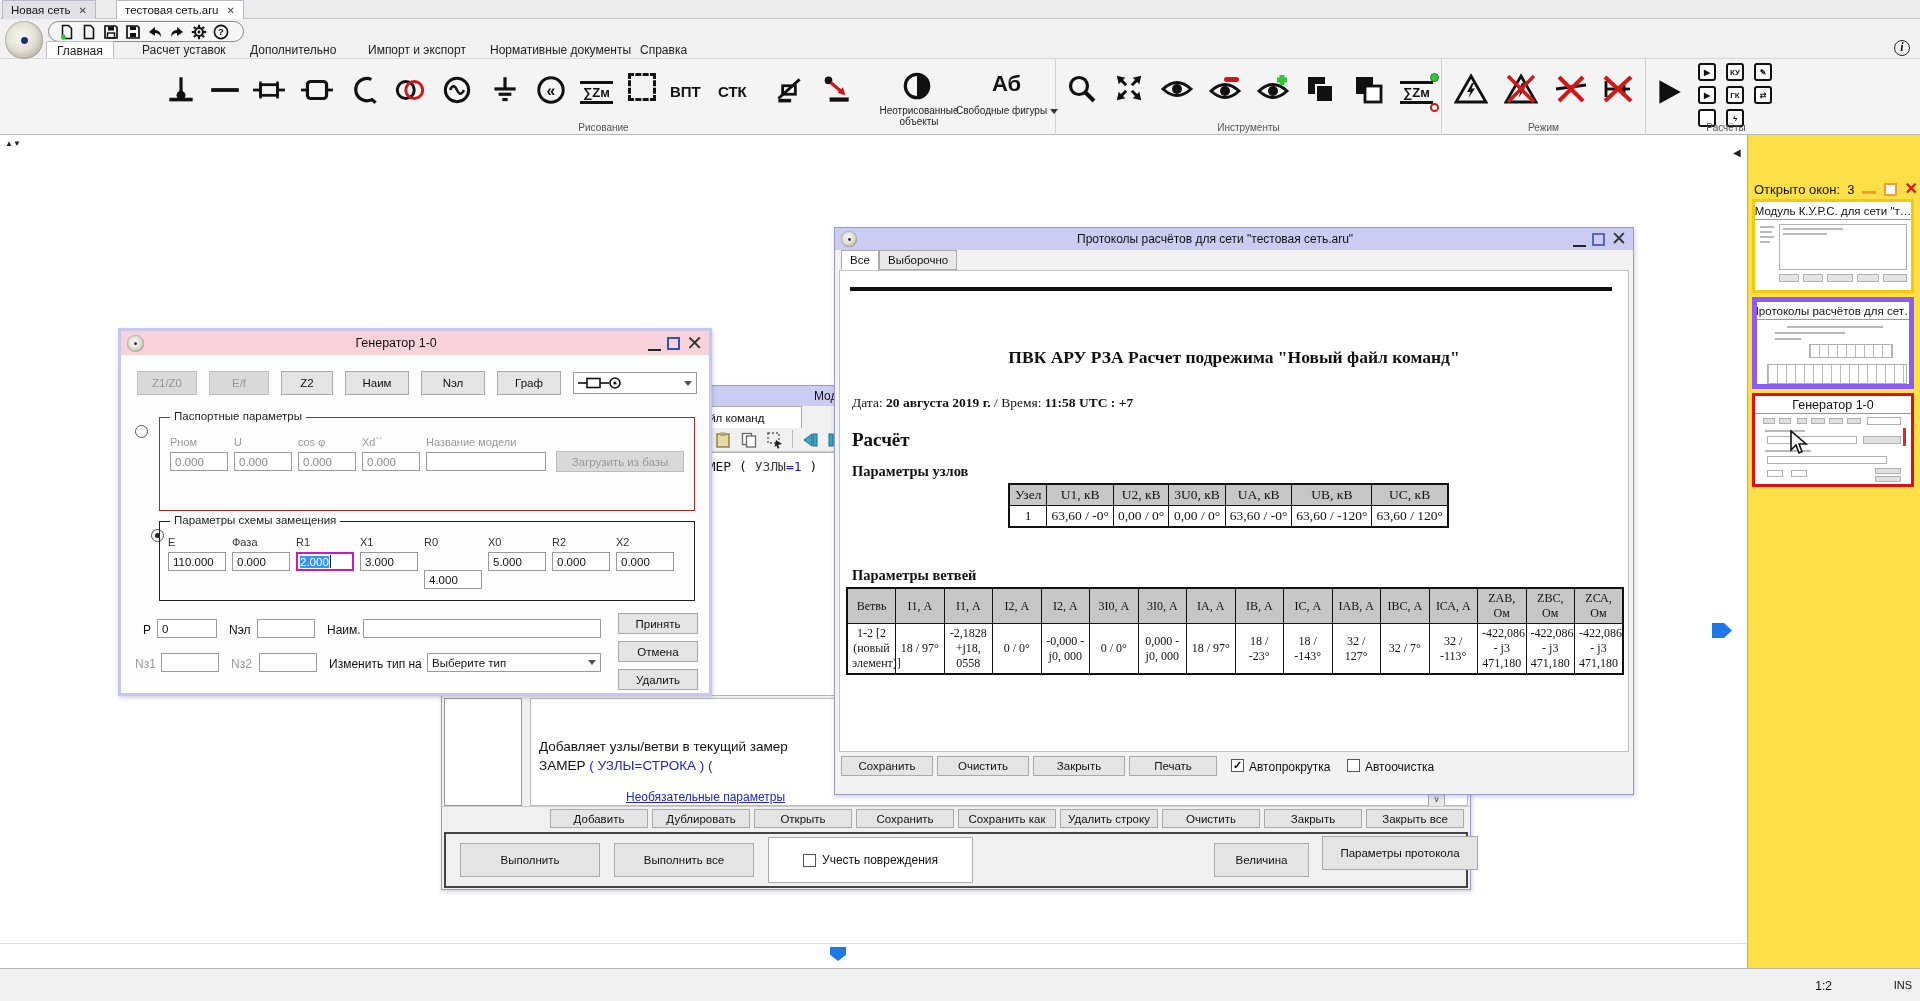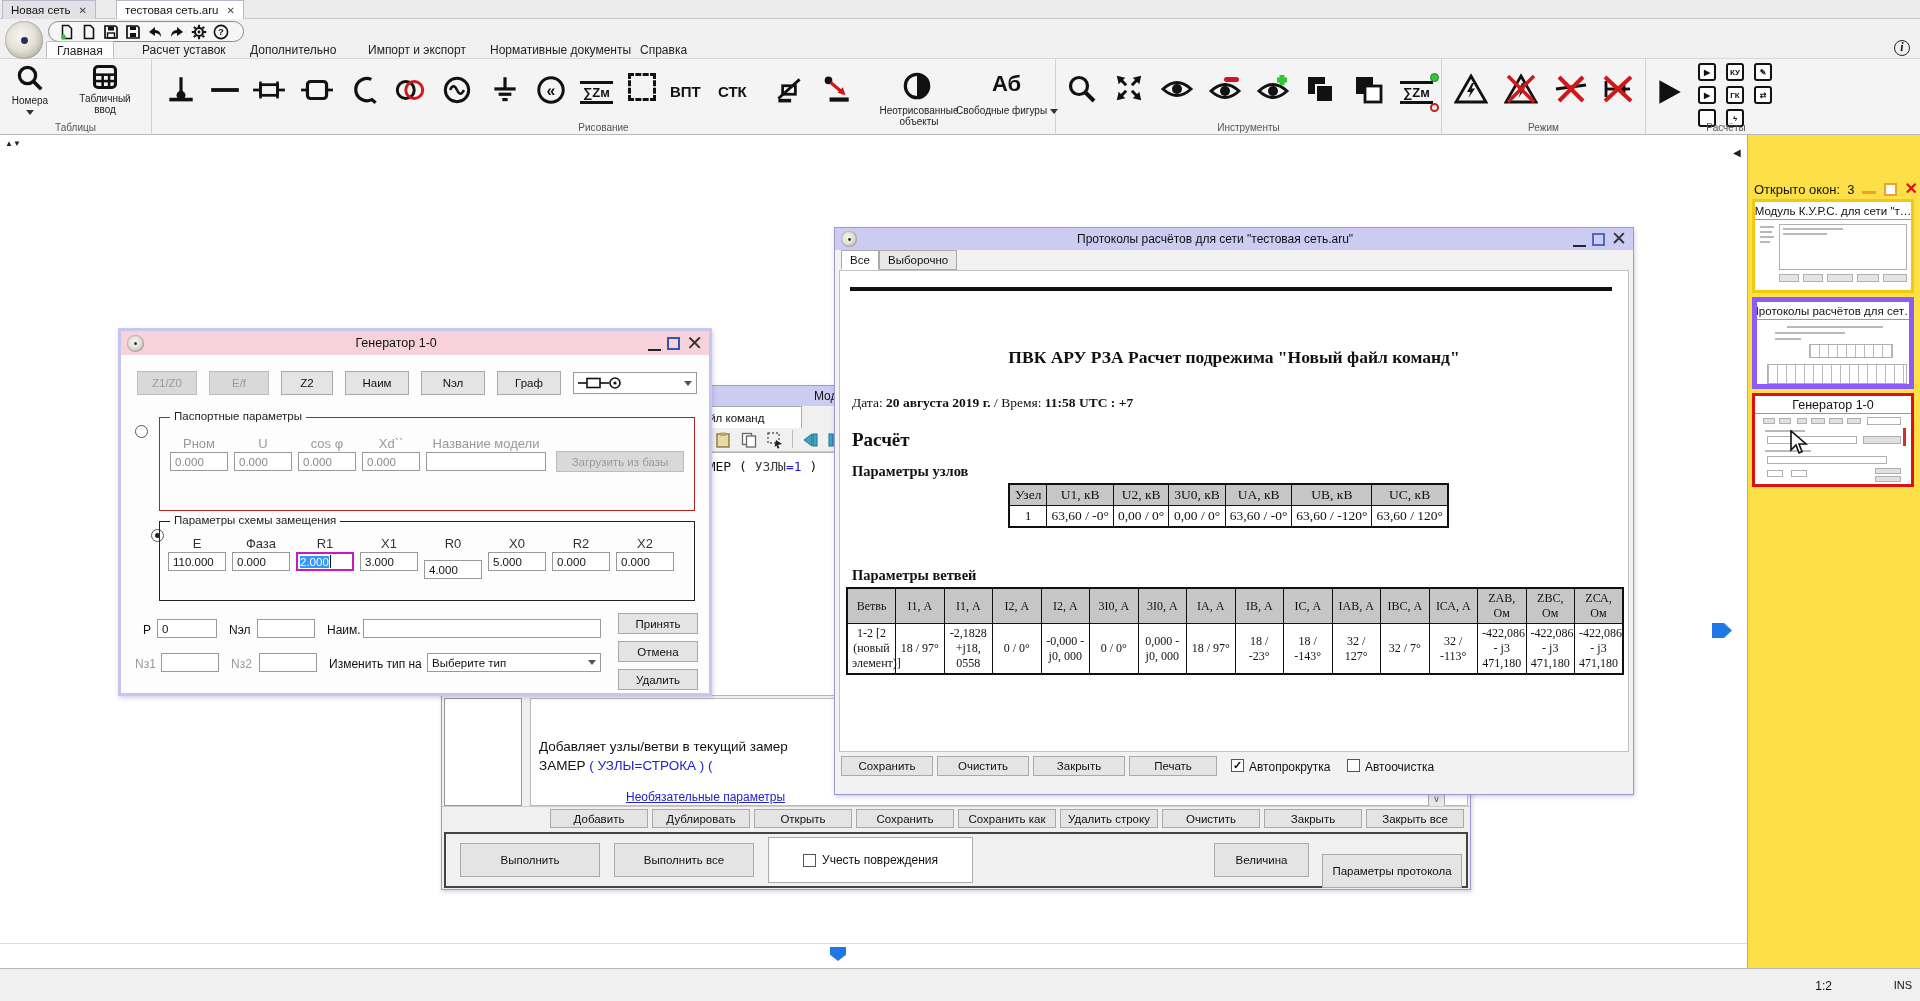--- a/index.html
+++ b/index.html
@@ -57,21 +57,21 @@
   .win{position:absolute;background:#f0f0f0;border:1px solid #9a9ad0;box-shadow:1px 2px 4px rgba(80,80,140,.25)}
   .tbar{position:absolute;left:0;top:0;right:0;height:22px;background:#ccccf2;display:flex;align-items:center;padding:0 6px;gap:6px}
   .tbar .ttl{flex:1;text-align:center;font-size:12px;color:#111;white-space:nowrap;overflow:hidden}
   .wmin{width:13px;height:12px;border-bottom:2px solid #223;margin-bottom:-4px}
   .wmax{width:13px;height:13px;border:2px solid #334}
   .wclose{font-size:16px;line-height:14px;color:#333;font-weight:400}
   .btn{background:#e4e4e4;border:1px solid #a9a9a9;font-size:11.5px;color:#111;text-align:center;
     display:flex;align-items:center;justify-content:center;font-family:"Liberation Sans",sans-serif}
   .btn.dis{color:#9a9a9a;background:#d9d9d9;border-color:#bdbdbd}
   .tbox{background:#fff;border:1px solid #9a9a9a;font-size:11.5px;padding:1px 4px;height:19px;display:flex;align-items:center}
-  .glab{position:absolute;top:0;width:100%;text-align:center;color:#999;font-size:13px}
+  .glab{position:absolute;top:0;width:100%;color:#999;font-size:11px}
   .glab.dark{color:#333}
   .radio{width:13px;height:13px;border:1px solid #555;border-radius:50%;background:#fff;display:inline-block;position:relative}
   .radio.on:after{content:"";position:absolute;left:3px;top:3px;width:5px;height:5px;border-radius:50%;background:#222}
   .cb{width:13px;height:13px;border:1px solid #555;background:#fff;display:inline-block;font-size:11px;line-height:11px;text-align:center;font-weight:bold}
   .fset{position:absolute;border:1px solid #222;background:transparent}
   .fset .legend{position:absolute;top:-8px;left:10px;background:#fdfdfd;padding:0 4px;font-size:11.5px;color:#222}
   .ddarrow{margin-left:auto;width:0;height:0;border-left:4px solid transparent;border-right:4px solid transparent;border-top:5px solid #555}
 
   
   .gen{left:118px;top:193px;width:594px;height:368px;border:3px solid #c6c6ee;background:#fdfdfd;z-index:30}
@@ -193,41 +193,20 @@
     <span class="mitem" style="left:132px">Расчет уставок</span>
     <span class="mitem" style="left:240px">Дополнительно</span>
     <span class="mitem" style="left:358px">Импорт и экспорт</span>
     <span class="mitem" style="left:480px">Нормативные документы</span>
     <span class="mitem" style="left:630px">Справка</span>
     <span class="infoic">i</span>
   </div>
 
   <div class="ribbon">
 
-    <div class="rgroup" style="left:0;width:152px">
-      <div class="bigbtn" style="left:2px">
-        <svg viewBox="0 0 24 24" width="30" height="30">
-            <circle cx="10" cy="10" r="6.5" fill="none" stroke="#111" stroke-width="2.6"></circle>
-            <line x1="15" y1="15" x2="21" y2="21" stroke="#111" stroke-width="3"></line>
-          </svg>
-        <div>Номера</div>
-        <span class="chev"></span>
-      </div>
-      <div class="bigbtn" style="left:68px;width:74px">
-        <svg viewBox="0 0 24 24" width="28" height="28">
-            <rect x="3" y="3" width="18" height="18" rx="3" fill="none" stroke="#111" stroke-width="2.6"></rect>
-            <line x1="3" y1="10" x2="21" y2="10" stroke="#111" stroke-width="2.2"></line>
-            <line x1="10" y1="10" x2="10" y2="21" stroke="#111" stroke-width="2.2"></line>
-            <line x1="15.5" y1="10" x2="15.5" y2="21" stroke="#111" stroke-width="2.2"></line>
-            <line x1="3" y1="15.5" x2="21" y2="15.5" stroke="#111" stroke-width="2.2"></line>
-          </svg>
-        <div style="line-height:11px">Табличный ввод</div>
-      </div>
-      <div class="gcap">Таблицы</div>
-    </div>
 
     <div class="rgroup" style="left:152px;width:904px">
       <span class="ric" style="left:12px">
           <svg viewBox="0 0 32 32" width="34" height="34">
             <line x1="16" y1="4" x2="16" y2="21" stroke="#111" stroke-width="3"></line>
             <line x1="5" y1="25" x2="27" y2="25" stroke="#111" stroke-width="3.4"></line>
             <circle cx="16" cy="21" r="4.2" fill="#111"></circle>
           </svg>
         </span>
       <span class="ric" style="left:56px">
@@ -529,21 +508,21 @@
           <button class="btn">Закрыть все</button>
         </div>
       <div class="execpanel">
         <button class="btn abs" style="left:14px;top:9px;width:140px;height:34px">Выполнить</button>
         <button class="btn abs" style="left:168px;top:9px;width:140px;height:34px">Выполнить все</button>
         <div class="abs" style="left:322px;top:3px;width:205px;height:46px;border:1px solid #aaa;background:#fff;display:flex;align-items:center;justify-content:center;gap:6px">
           <span class="cb"></span>
           <span>Учесть повреждения</span>
         </div>
         <button class="btn abs" style="left:768px;top:9px;width:95px;height:34px">Величина</button>
-        <button class="btn abs" style="left:876px;top:20px;width:140px;height:34px">Параметры протокола</button>
+        <button class="btn abs" style="left:876px;top:2px;width:156px;height:34px">Параметры протокола</button>
       </div>
     </div>
 
     <div class="win prot">
       <div class="tbar">
         <span class="applogo" style="width:16px;height:16px"></span>
         <span class="ttl">Протоколы расчётов для сети "тестовая сеть.aru"</span>
         <span class="wmin"></span>
         <span class="wmax" style="border-color:#5566bb"></span>
         <span class="wclose" style="font-size:19px">✕</span>
@@ -712,21 +691,21 @@
               <span style="background:#3297fd;color:#fff">2.000</span>
               <span style="border-left:1px solid #111;height:13px;margin-left:1px"></span>
             </div>
           </div>
         <div class="abs" style="left:200px;top:14px;width:58px">
             <div class="glab dark">X1</div>
             <div class="tbox" style="margin-top:16px">3.000</div>
           </div>
         <div class="abs" style="left:264px;top:14px;width:58px">
             <div class="glab dark">R0</div>
-            <div class="tbox" style="margin-top:24px">4.000</div>
+            <div class="tbox" style="margin-top:34px">4.000</div>
           </div>
         <div class="abs" style="left:328px;top:14px;width:58px">
             <div class="glab dark">X0</div>
             <div class="tbox" style="margin-top:16px">5.000</div>
           </div>
         <div class="abs" style="left:392px;top:14px;width:58px">
             <div class="glab dark">R2</div>
             <div class="tbox" style="margin-top:16px">0.000</div>
           </div>
         <div class="abs" style="left:456px;top:14px;width:58px">

